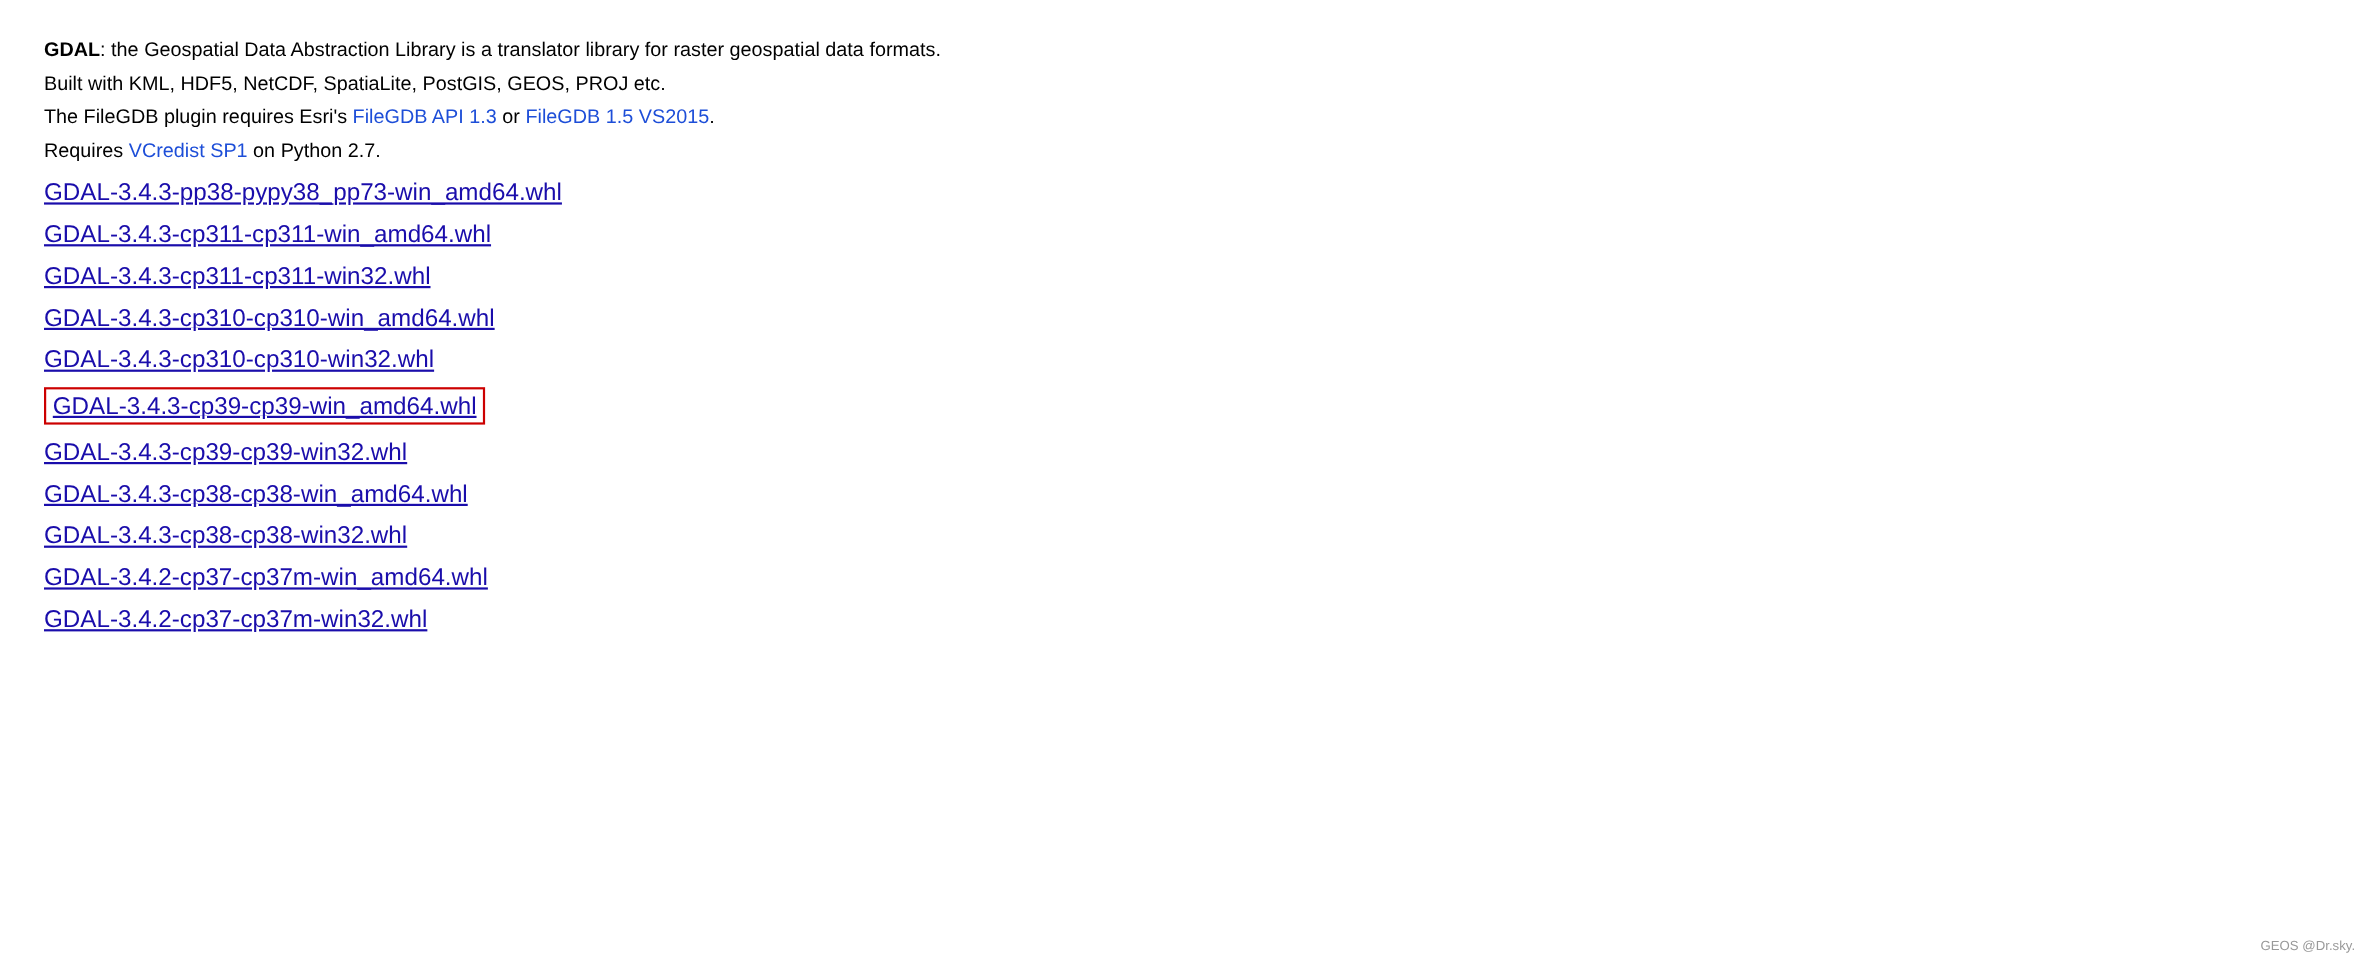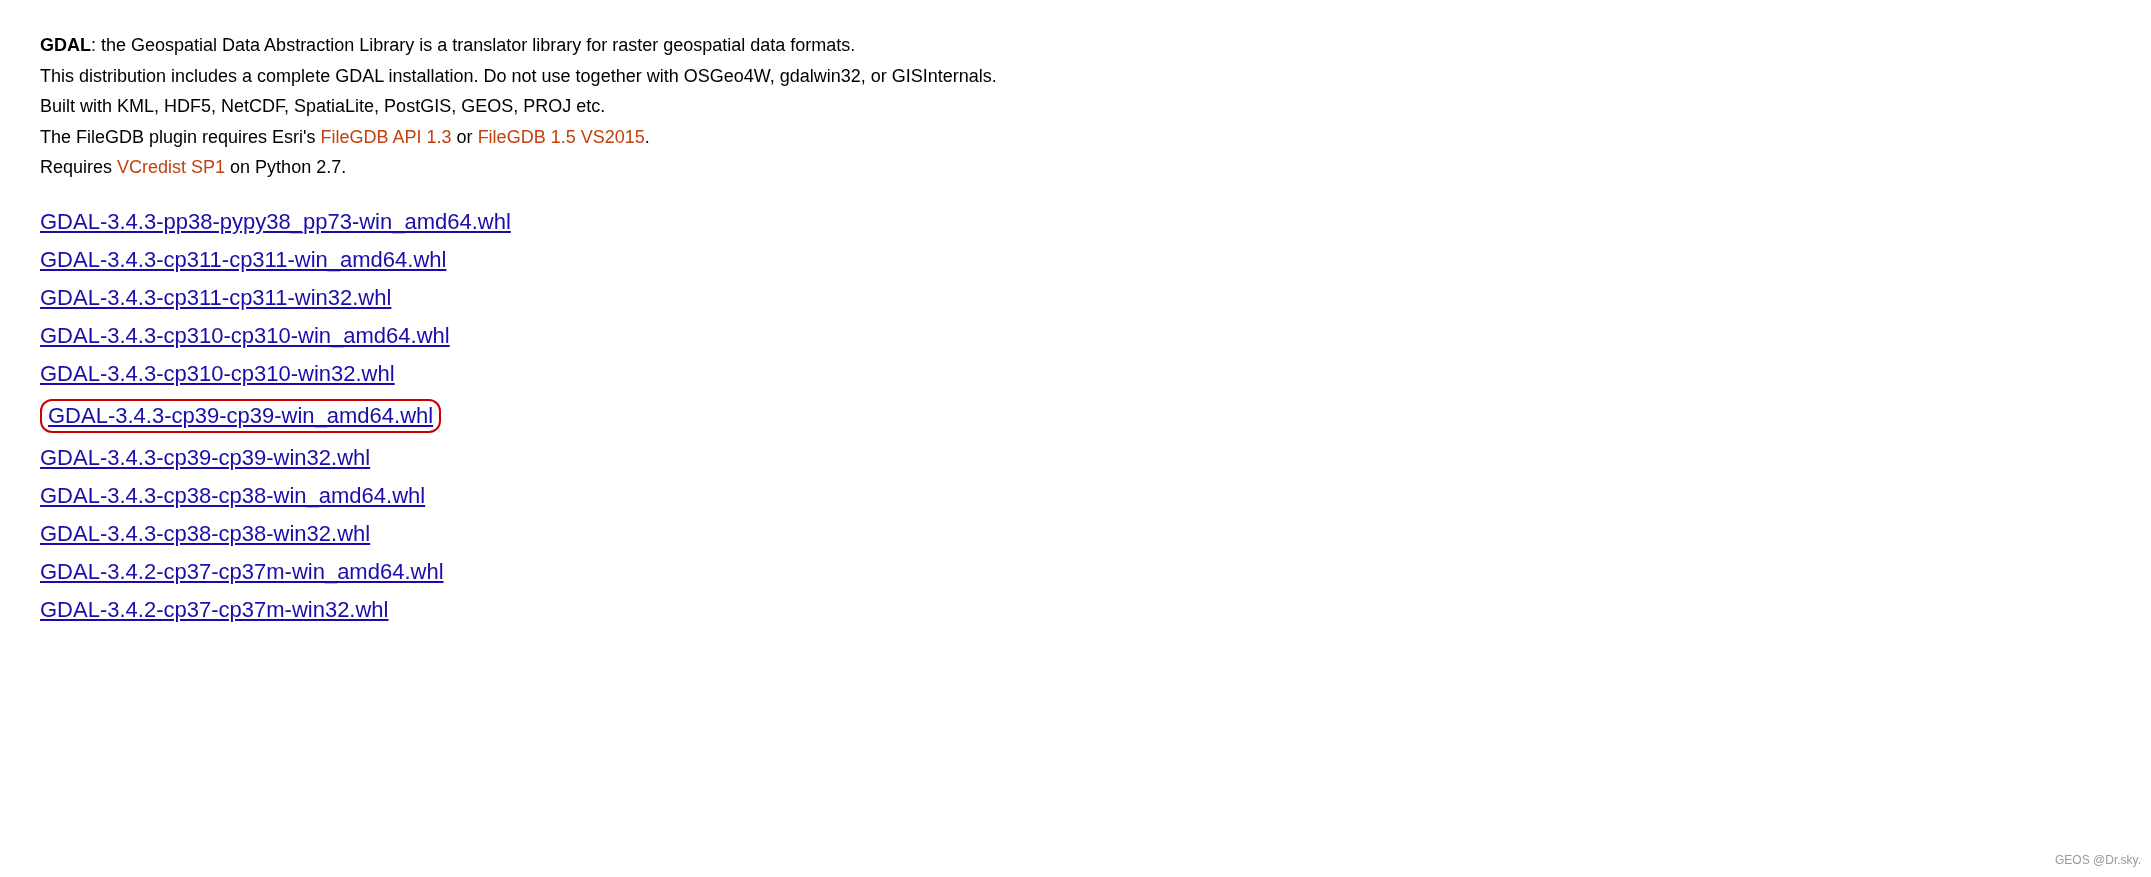--- a/index.html
+++ b/index.html
@@ -11,29 +11,29 @@
     body {
       background: #ffffff;
       font-family: Arial, sans-serif;
       font-size: 18px;
       color: #000000;
       padding: 30px 40px;
     }
 
     .description {
       line-height: 1.7;
-      margin-bottom: 20px;
+      margin-bottom: 4px;
     }
 
     .description .gdal-bold {
       font-weight: bold;
     }
 
     .description a {
-      color: #c2410c;
+      color: #1d4ed8;
       text-decoration: none;
     }
 
     .links-list {
       list-style: none;
       padding: 0;
       margin: 0;
     }
 
     .links-list li {
@@ -43,21 +43,21 @@
     .links-list li a {
       color: #1a0dab;
       text-decoration: underline;
       font-size: 22px;
     }
 
     .highlighted-link {
       display: inline-block;
       border: 2px solid #cc0000;
       padding: 2px 6px;
-      border-radius: 12px;
+      border-radius: 0;
     }
 
     .highlighted-link a {
       color: #1a0dab;
       text-decoration: underline;
     }
 
     .watermark {
       position: fixed;
       bottom: 10px;
@@ -66,21 +66,20 @@
       color: #999999;
     }
   </style>
 </head>
 <body>
 
 <div class="description">
   <p>
     <span class="gdal-bold">GDAL</span><span>: the Geospatial Data Abstraction Library is a translator library for raster geospatial data formats.</span>
   </p>
-  <p>This distribution includes a complete GDAL installation. Do not use together with OSGeo4W, gdalwin32, or GISInternals.</p>
   <p>Built with KML, HDF5, NetCDF, SpatiaLite, PostGIS, GEOS, PROJ etc.</p>
   <p>
     <span>The FileGDB plugin requires Esri's </span><a href="#">FileGDB API 1.3</a><span> or </span><a href="#">FileGDB 1.5 VS2015</a><span>.</span>
   </p>
   <p>
     <span>Requires </span><a href="#">VCredist SP1</a><span> on Python 2.7.</span>
   </p>
 </div>
 
 <ul class="links-list" id="links-container">

